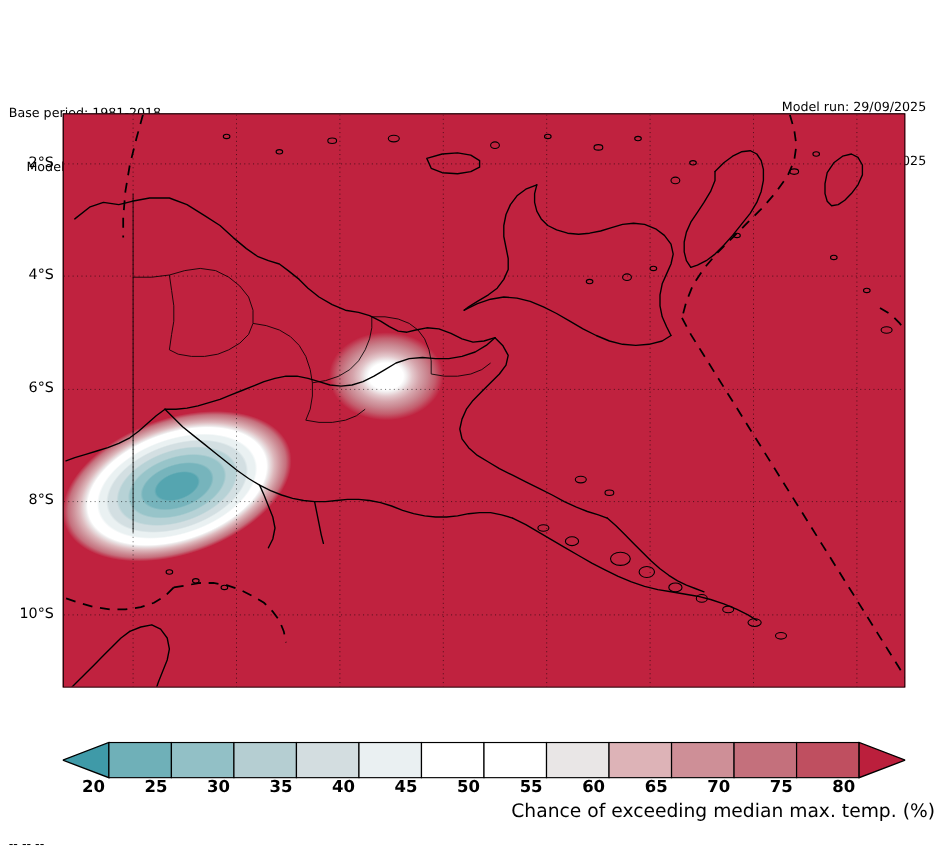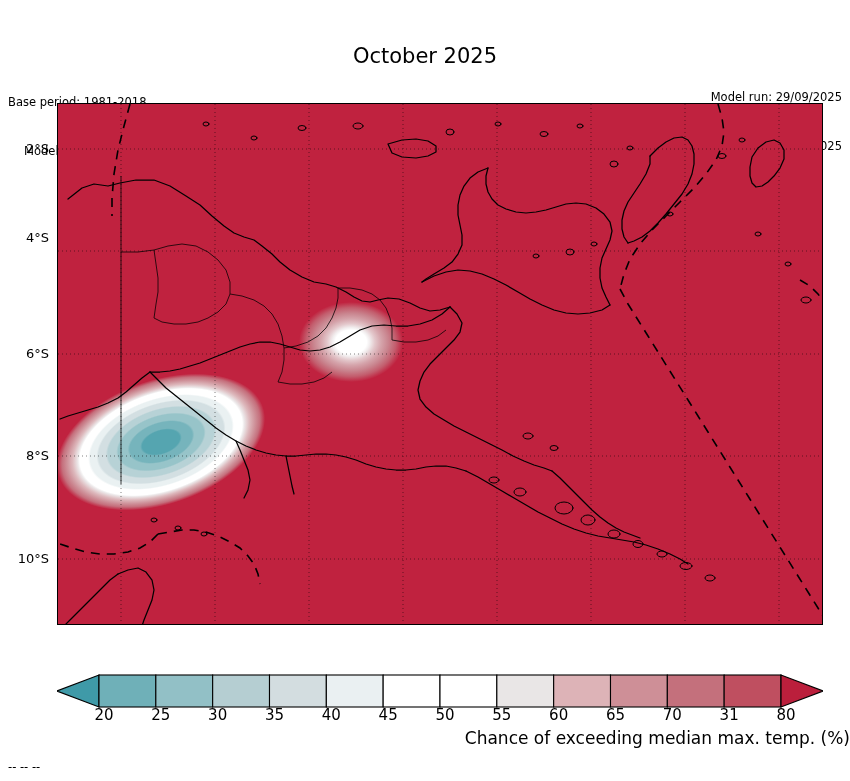--- a/index.html
+++ b/index.html
@@ -35,21 +35,21 @@
 
   .xlabels{position:absolute;left:57px;top:632px;width:766px;height:20px;}
   .xtick{
     position:absolute;font-size:13px;color:#000;
     transform:translateX(-50%);white-space:nowrap;
   }
 
   
   .cbar-wrap{position:absolute;left:57px;top:674px;width:766px;height:34px;}
   .cbar-wrap svg{display:block;}
-  .cbticks{position:absolute;left:62px;top:706px;width:766px;height:22px;}
+  .cbticks{position:absolute;left:43px;top:706px;width:766px;height:22px;font-weight:bold;}
   .cbtick{
     position:absolute;font-size:15px;color:#000;
     transform:translateX(-50%);white-space:nowrap;
   }
   .cblabel{
     position:absolute;left:0;top:728px;width:850px;text-align:right;
     font-size:17px;color:#000;
   }
 
   
@@ -59,21 +59,20 @@
   }
   .dashsample{display:inline-block;}
 </style>
 </head>
 <body>
 
 <div class="fig">
 
   <div class="title">
     <br>
-    <span>October 2025</span>
   </div>
 
   <div class="meta meta-left">
     <div>Base period: 1981-2018</div>
     <div>Model: ACCESS-S2</div>
   </div>
 
   <div class="meta meta-right">
     <div>Model run: 29/09/2025</div>
     <div>Issued: 01/10/2025</div>
@@ -288,21 +287,21 @@
                    L760,504 L766,514"></path>
           <path d="M742,176 L752,182 L760,190 L766,198"></path>
         </g>
       </g>
     </svg>
 
   </div>
 
   <div class="ylabels">
     <div class="ytick" style="top:45px;">2°S</div>
-    <div class="ytick" style="top:134px;">4°S</div>
+    <div class="ytick" style="top:147px;">4°S</div>
     <div class="ytick" style="top:250px;">6°S</div>
     <div class="ytick" style="top:352px;">8°S</div>
     <div class="ytick" style="top:455px;">10°S</div>
   </div>
 
 
   <div class="cbar-wrap">
     <svg width="766" height="34" viewBox="0 0 766 34">
       <g id="cbar-segments">
           <polygon points="42,1 42,33 0,17" fill="#3f9aa8" stroke="#000" stroke-width="1.2"></polygon>
@@ -330,21 +329,21 @@
       <div class="cbtick" style="left: 98.8333px;">25</div>
       <div class="cbtick" style="left: 155.667px;">30</div>
       <div class="cbtick" style="left: 212.5px;">35</div>
       <div class="cbtick" style="left: 269.333px;">40</div>
       <div class="cbtick" style="left: 326.167px;">45</div>
       <div class="cbtick" style="left: 383px;">50</div>
       <div class="cbtick" style="left: 439.833px;">55</div>
       <div class="cbtick" style="left: 496.667px;">60</div>
       <div class="cbtick" style="left: 553.5px;">65</div>
       <div class="cbtick" style="left: 610.333px;">70</div>
-      <div class="cbtick" style="left: 667.167px;">31</div>
+      <div class="cbtick" style="left: 667.167px;">75</div>
       <div class="cbtick" style="left: 724px;">80</div>
     </div>
 
   <div class="cblabel">Chance of exceeding median max. temp. (%)</div>
 
   <div class="footnote">
     <span class="dashsample">--  --  --</span>
   </div>
 
 </div>

